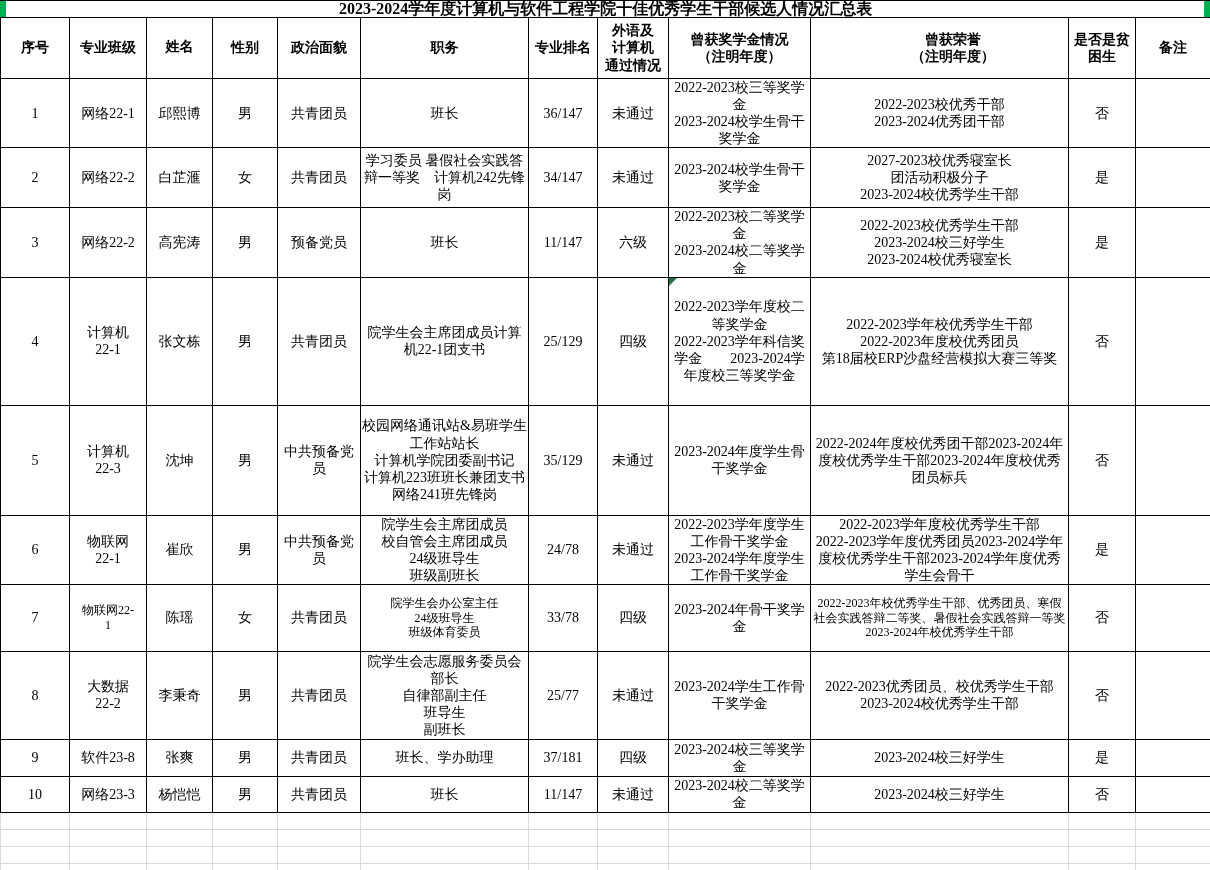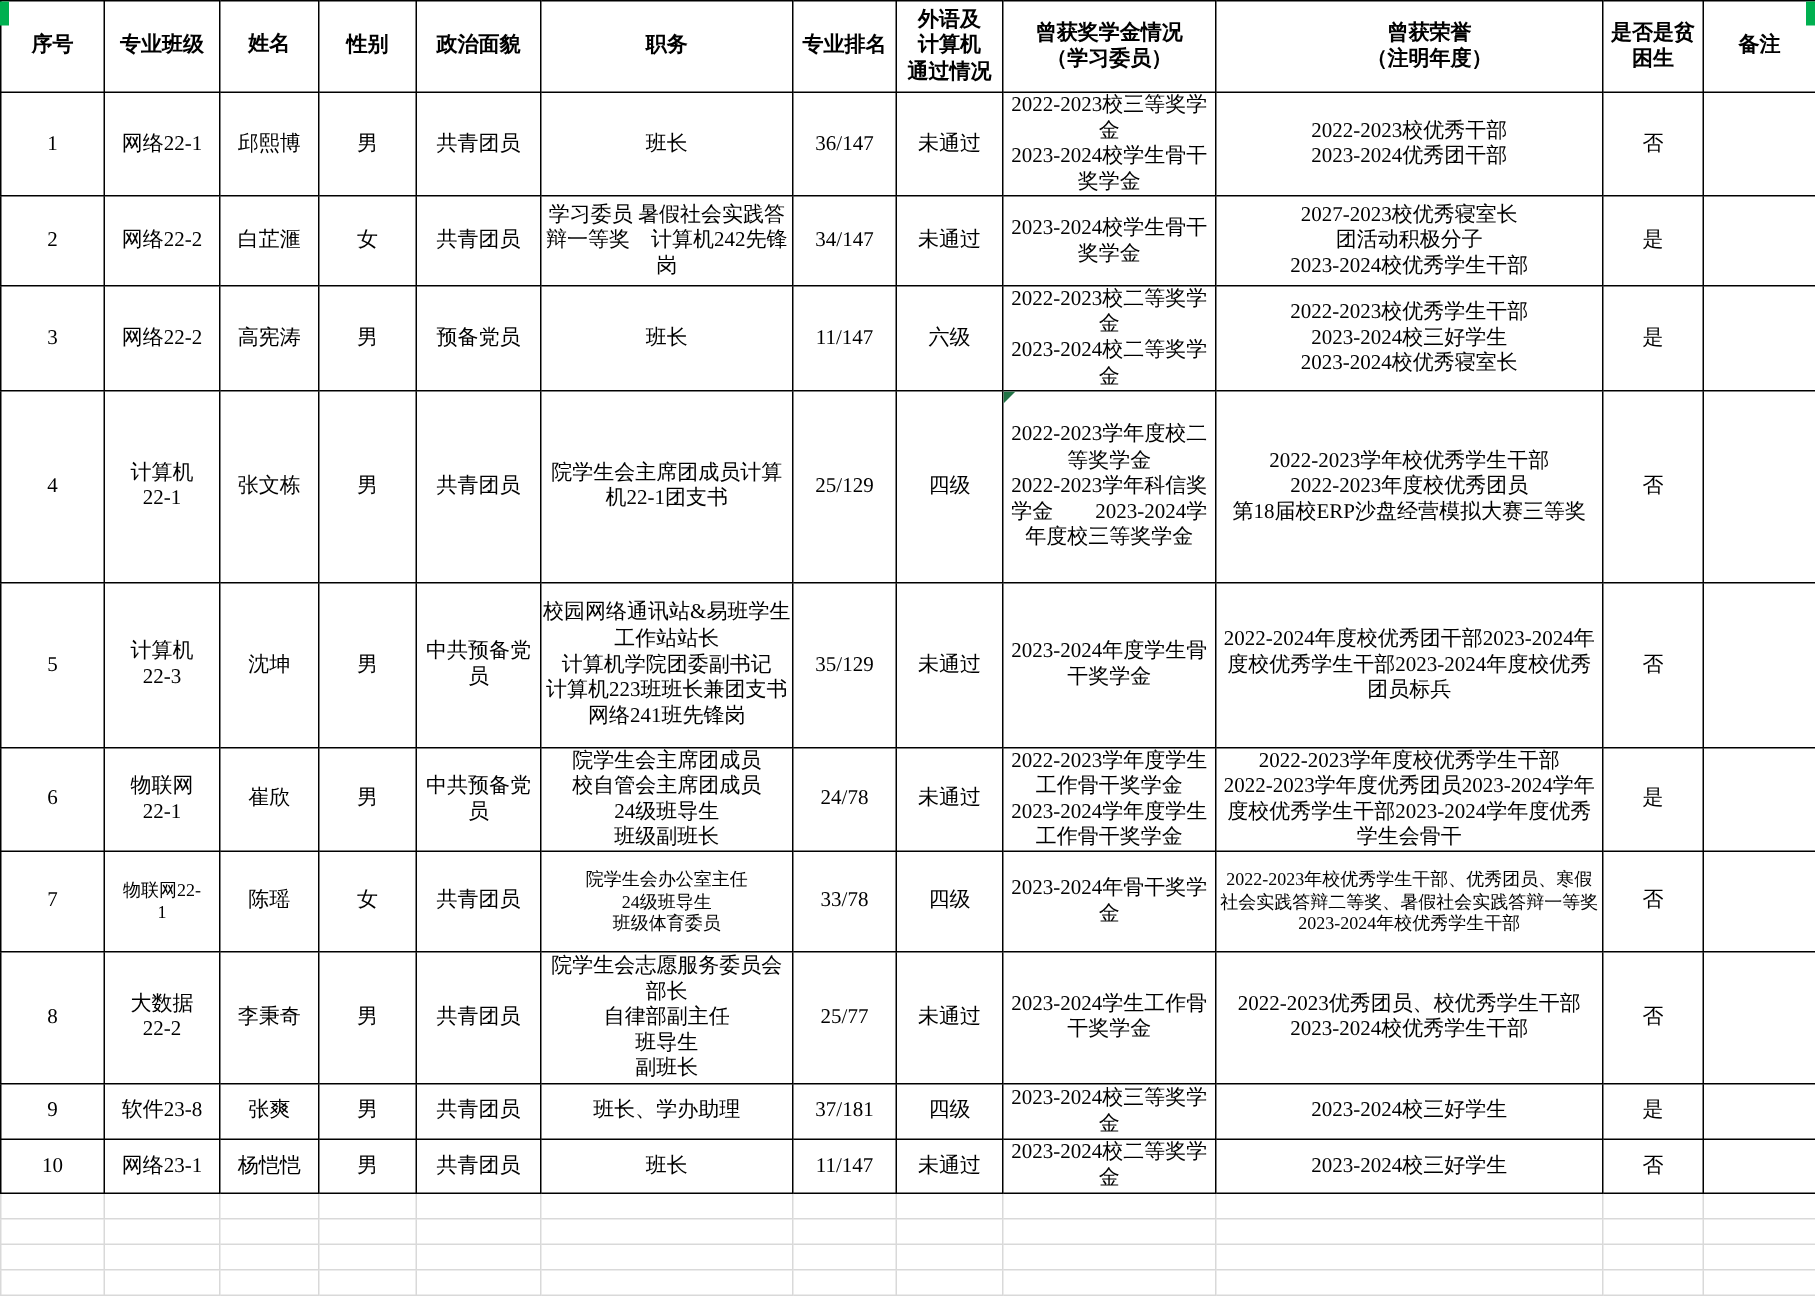--- a/index.html
+++ b/index.html
@@ -34,33 +34,36 @@
       <col style="width: 83px;">
       <col style="width: 168px;">
       <col style="width: 69px;">
       <col style="width: 71px;">
       <col style="width: 142px;">
       <col style="width: 258px;">
       <col style="width: 67px;">
       <col style="width: 75px;">
     </colgroup>
   <thead>
+    <tr class="title-row">
+      <td colspan="12">2023-2024学年度计算机与软件工程学院十佳优秀学生干部候选人情况汇总表</td>
+    </tr>
     <tr class="header-row" id="header-row">
         <th style="height: 60px;">序号</th>
         <th style="height: 60px;">专业班级</th>
         <th style="height: 60px; font-family: Liberation Mono, monospace;">姓名</th>
         <th style="height: 60px;">性别</th>
         <th style="height: 60px;">政治面貌</th>
         <th style="height: 60px;">职务</th>
         <th style="height: 60px; text-align: center;">专业排名</th>
         <th style="height: 60px;">外语及
 计算机
 通过情况</th>
         <th style="height: 60px;">曾获奖学金情况
-（学习委员）</th>
+（注明年度）</th>
         <th style="height: 60px; padding-left: 28px;">曾获荣誉
 （注明年度）</th>
         <th style="height: 60px;">是否是贫困生</th>
         <th style="height: 60px;">备注</th>
       </tr>
   </thead>
   <tbody id="body-rows">
       <tr style="height: 62px;">
         <td>1</td>
         <td>网络22-1</td>
@@ -212,21 +215,21 @@
         <td>班长、学办助理</td>
         <td>37/181</td>
         <td>四级</td>
         <td>2023-2024校三等奖学金</td>
         <td>2023-2024校三好学生</td>
         <td>是</td>
         <td></td>
       </tr>
       <tr style="height: 36px; margin-left: 40px;">
         <td>10</td>
-        <td>网络23-1</td>
+        <td>网络23-3</td>
         <td>杨恺恺</td>
         <td>男</td>
         <td>共青团员</td>
         <td>班长</td>
         <td>11/147</td>
         <td>未通过</td>
         <td>2023-2024校二等奖学金</td>
         <td>2023-2024校三好学生</td>
         <td>否</td>
         <td></td>

